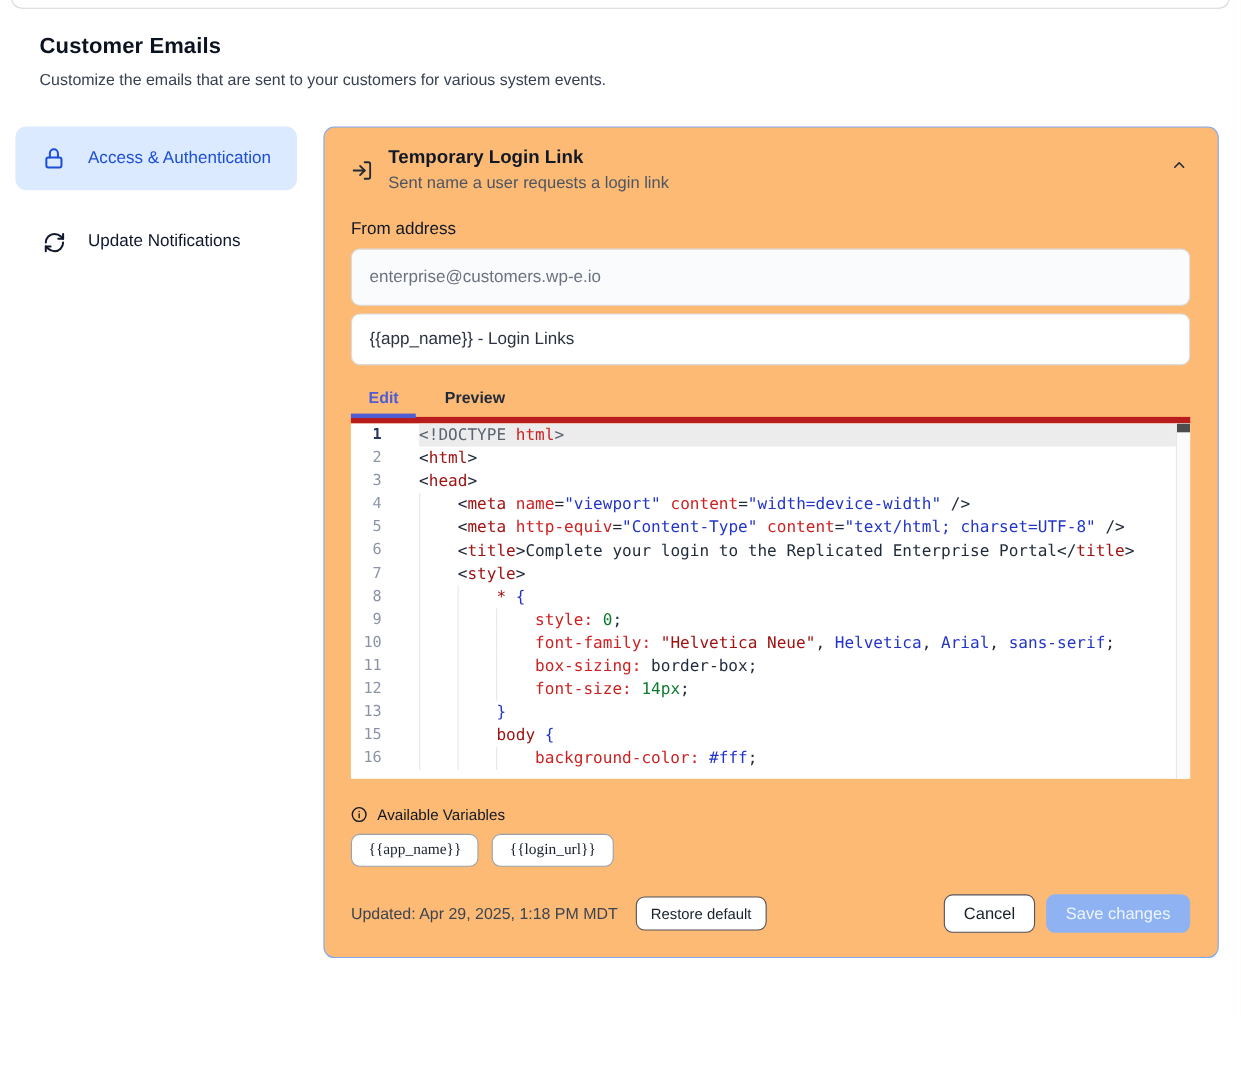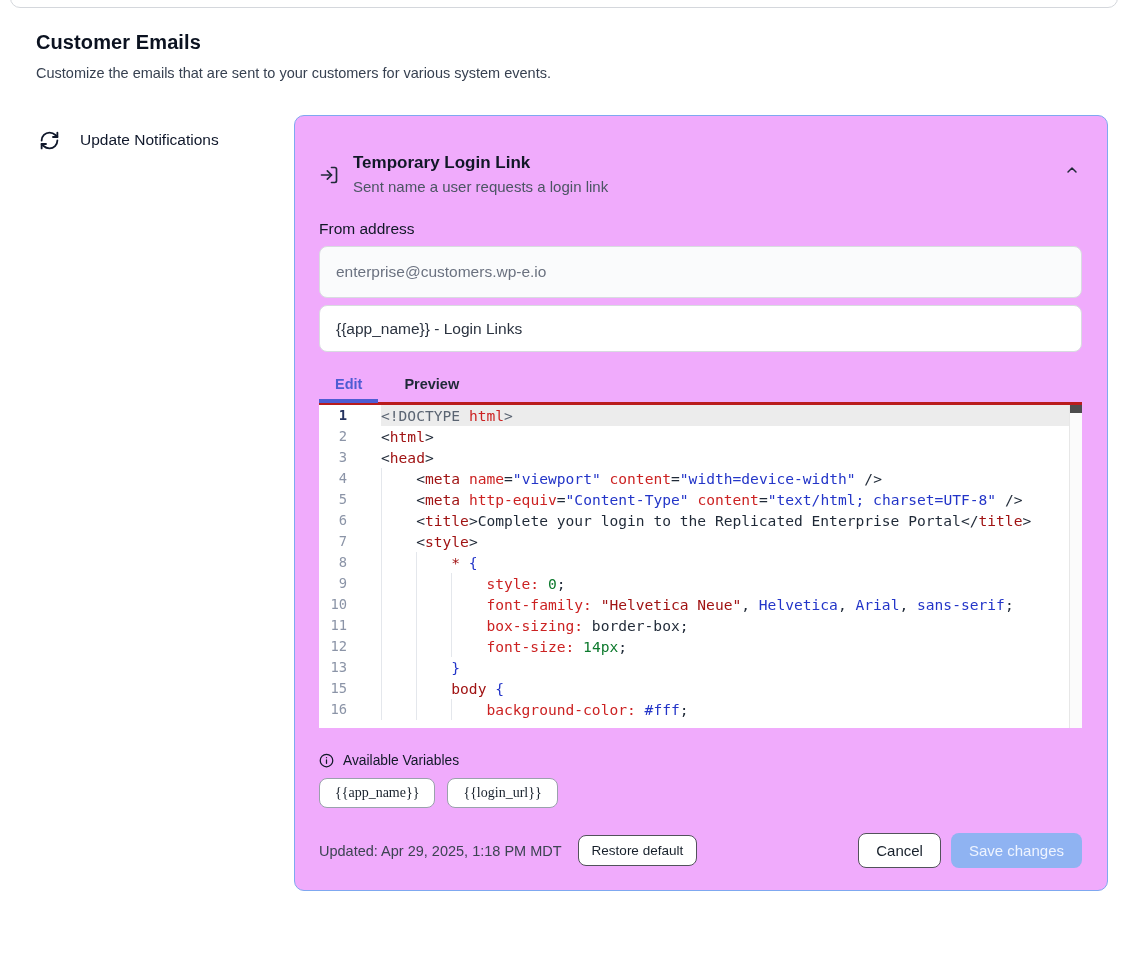--- a/index.html
+++ b/index.html
@@ -21,40 +21,40 @@
   
   .sidebar { flex:0 0 256px; }
   .side-item { display:flex; align-items:center; gap:20px; padding:14px 14px 14px 24px;
     border-radius:10px; cursor:pointer; font-size:15.5px; font-weight:500; color:#0f172a; }
   .side-item .ic { flex:0 0 22px; height:22px; display:flex; align-items:center; justify-content:center; }
   .side-item.active { background:#dbeafe; color:#1d4ed8; padding-top:17px; padding-bottom:17px; }
   .side-item.active .lbl { line-height:24px; }
   .side-item + .side-item { margin-top:22px; }
 
   
-  .panel { flex:1; background:#f0abfc; border:1px solid #7fa8f0; border-radius:10px;
-    padding:36px 25px 22px 24px; }
+  .panel { flex:1; background:#fdba74; border:1px solid #7fa8f0; border-radius:10px;
+    padding:16px 25px 22px 24px; }
 
   .panel-head { display:flex; align-items:flex-start; gap:14px; }
   .panel-head .ic { margin-top:13px; }
   .panel-title { font-size:17px; font-weight:700; color:#111827; line-height:22px; }
   .panel-sub { margin-top:4px; font-size:15px; color:#4b5563; }
   .collapse-btn { margin-left:auto; margin-top:8px; background:none; border:none; cursor:pointer; padding:2px; }
 
   .field-label { margin-top:25px; font-size:15.5px; color:#101826; }
   .txt-input { display:block; width:100%; margin-top:8px; border:1px solid #d8dbe0; border-radius:8px;
     padding:0 16px; font-size:15.5px; font-family:"Liberation Sans",sans-serif; outline:none; }
   .txt-input.from { height:52px; background:#fafbfc; color:#6b7280; }
   .txt-input.subject { height:47px; background:#fff; color:#2b3340; margin-top:7px; }
   .field-label.subject-l { margin-top:18px; }
   .field-label.body-l { margin-top:20px; }
 
   
   .tabs { position:relative; display:flex; align-items:flex-start; height:40px; margin-top:13px;
-    border-bottom:3px solid #b91c1c; }
+    border-bottom:6px solid #b91c1c; }
   .tab { height:100%; display:flex; align-items:center; padding:0 16px; font-size:14.5px;
     color:#1f2937; cursor:pointer; background:none; border:none; font-family:inherit; }
   .tab + .tab { margin-left:10px;font-weight:bold; }
   .tab.active { color:#4e5dd3; font-weight:700; }
   .tab-indicator { position:absolute; left:0; bottom:-1px; width:59px; height:4px; background:#4e5dd3; }
 
   
   .editor { position:relative; height:323px; background:#fff; overflow:hidden; }
   .cm-row { display:flex; height:21px; font-family:"DejaVu Sans Mono", monospace;
     font-size:14.6px; line-height:21px; }
@@ -97,20 +97,29 @@
 <div class="top-edge"></div>
 
 <div class="page-header">
   <div class="page-title">Customer Emails</div>
   <div class="page-sub">Customize the emails that are sent to your customers for various system events.</div>
 </div>
 
 <div class="content">
 
   <div class="sidebar">
+    <div class="side-item active">
+      <span class="ic">
+        <svg width="22" height="22" viewBox="0 0 24 24" fill="none" stroke="#1d4ed8" stroke-width="2" stroke-linecap="round" stroke-linejoin="round">
+          <rect x="4.5" y="11" width="15" height="10" rx="2"></rect>
+          <path d="M8 11V7a4 4 0 0 1 8 0v4"></path>
+        </svg>
+      </span>
+      <span class="lbl">Access &amp; Authentication</span>
+    </div>
     <div class="side-item">
       <span class="ic">
         <svg width="21" height="21" viewBox="0 0 24 24" fill="none" stroke="#0f172a" stroke-width="2.1" stroke-linecap="round" stroke-linejoin="round">
           <path d="M3 12a9 9 0 0 1 9-9 9.75 9.75 0 0 1 6.74 2.74L21 8"></path>
           <path d="M21 3v5h-5"></path>
           <path d="M21 12a9 9 0 0 1-9 9 9.75 9.75 0 0 1-6.74-2.74L3 16"></path>
           <path d="M3 21v-5h5"></path>
         </svg>
       </span>
       <span class="lbl">Update Notifications</span>

